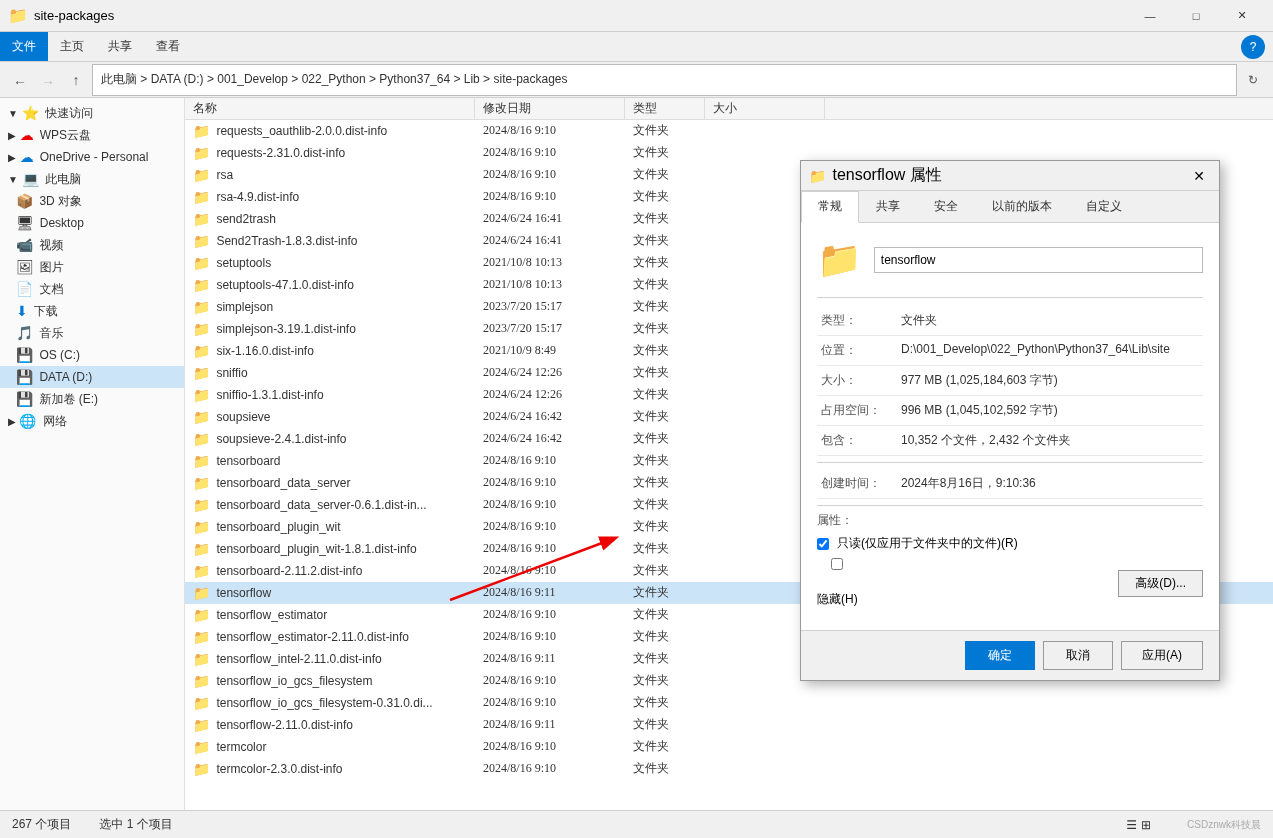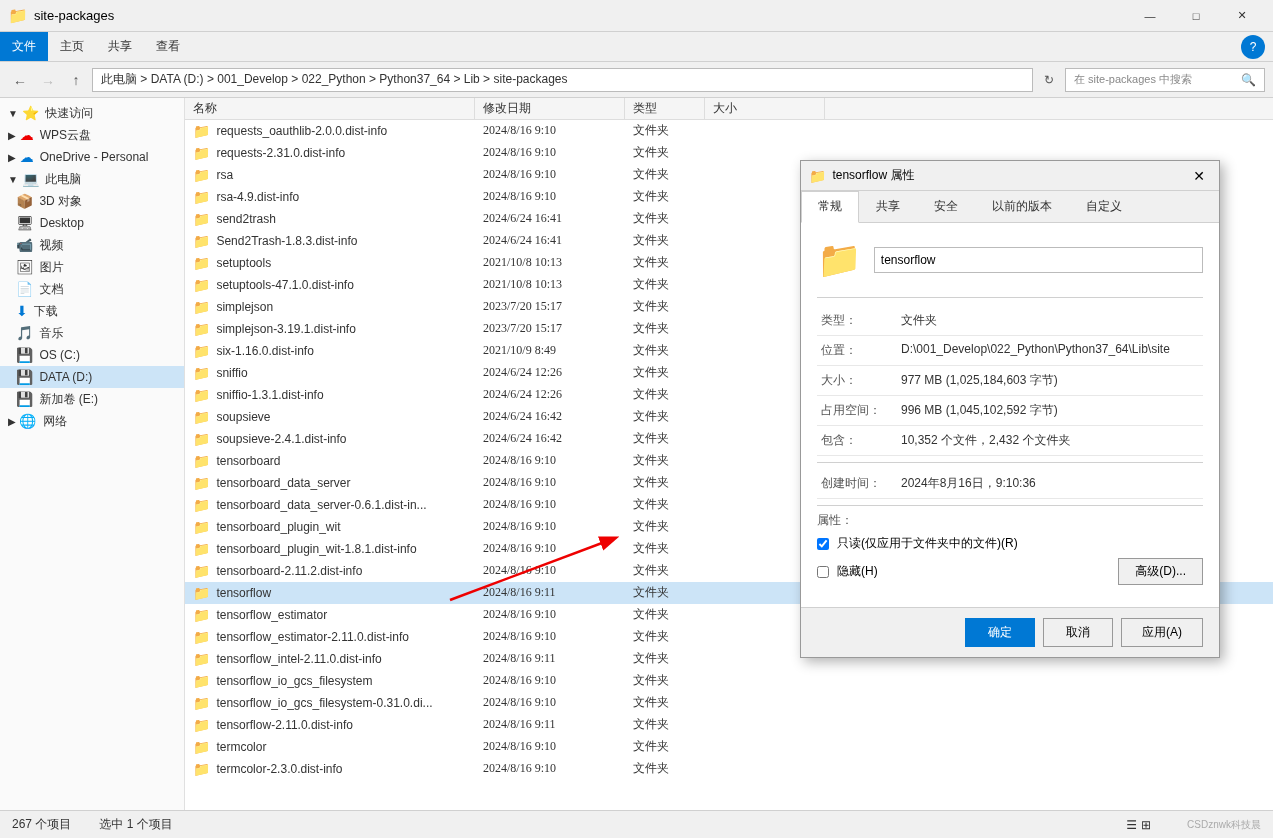--- a/index.html
+++ b/index.html
@@ -52,21 +52,21 @@
     .nav-btn {
       width: 24px; height: 24px;
       display: flex; align-items: center; justify-content: center;
       cursor: pointer; font-size: 14px; color: #555;
       background: transparent; border: none;
       border-radius: 2px;
     }
     .nav-btn.disabled { color: #bbb; cursor: default; }
     .address-input {
       flex: 1;
-      height: 24px;
+      height: 32px;
       border: 1px solid #bbb;
       background: white;
       padding: 0 8px;
       font-size: 12px;
       display: flex; align-items: center;
       color: #333;
     }
     .search-box {
       width: 200px;
       height: 24px;
@@ -201,21 +201,21 @@
       z-index: 100;
     }
     .dialog-titlebar {
       background: #f0f0f0;
       height: 30px;
       display: flex;
       align-items: center;
       padding: 0 8px;
       border-bottom: 1px solid #d0d0d0;
     }
-    .dialog-titlebar-title { flex: 1; font-size: 12px; font-weight: 500; }
+    .dialog-titlebar-title { flex: 1; font-size: 16px; font-weight: 500; }
     .dialog-close-btn {
       width: 24px; height: 24px;
       display: flex; align-items: center; justify-content: center;
       cursor: pointer; font-size: 14px;
       background: transparent; border: none;
     }
     .dialog-tabs {
       display: flex;
       border-bottom: 1px solid #d0d0d0;
       background: #f0f0f0;
@@ -326,24 +326,20 @@
 <div class="address-bar">
   <button class="nav-btn">←</button>
   <button class="nav-btn disabled">→</button>
   <button class="nav-btn">↑</button>
   <div class="address-input">
     <span class="breadcrumb-path">
       <span>此电脑 &gt; DATA (D:) &gt; 001_Develop &gt; 022_Python &gt; Python37_64 &gt; Lib &gt; site-packages</span>
     </span>
   </div>
   <button class="nav-btn" style="font-size:12px;">↻</button>
-  <div class="search-box">
-    <span style="font-size:11px; color:#888;">在 site-packages 中搜索</span>
-    <span>🔍</span>
-  </div>
 </div>
 
 <div class="main-layout">
 
   <div class="sidebar">
     <div class="sidebar-section-header">
       <span class="arrow">▼</span>
       <span class="icon">⭐</span>
       <span>快速访问</span>
     </div>
@@ -758,21 +754,21 @@
     <div>
       <span style="font-size:12px; color:#555;">属性：</span>
       <div style="margin-top:6px;">
         <div class="attr-row">
           <input type="checkbox" class="checkbox-input" id="cb-readonly" checked="" style="">
           <label for="cb-readonly" class="checkbox-label">
             <span>只读(仅应用于文件夹中的文件)(R)</span>
           </label>
         </div>
         <div class="attr-row" style="display:flex; align-items:center; justify-content:space-between;">
-          <div style="display:flex; align-items:center; gap:8px;">
+          <div style="display:flex; align-items:center; gap:21px;flex-direction:column;">
             <input type="checkbox" class="checkbox-input" id="cb-hidden" style="">
             <label for="cb-hidden" class="checkbox-label">
               <span>隐藏(H)</span>
             </label>
           </div>
           <button class="advanced-btn">高级(D)...</button>
         </div>
       </div>
     </div>
   </div>

